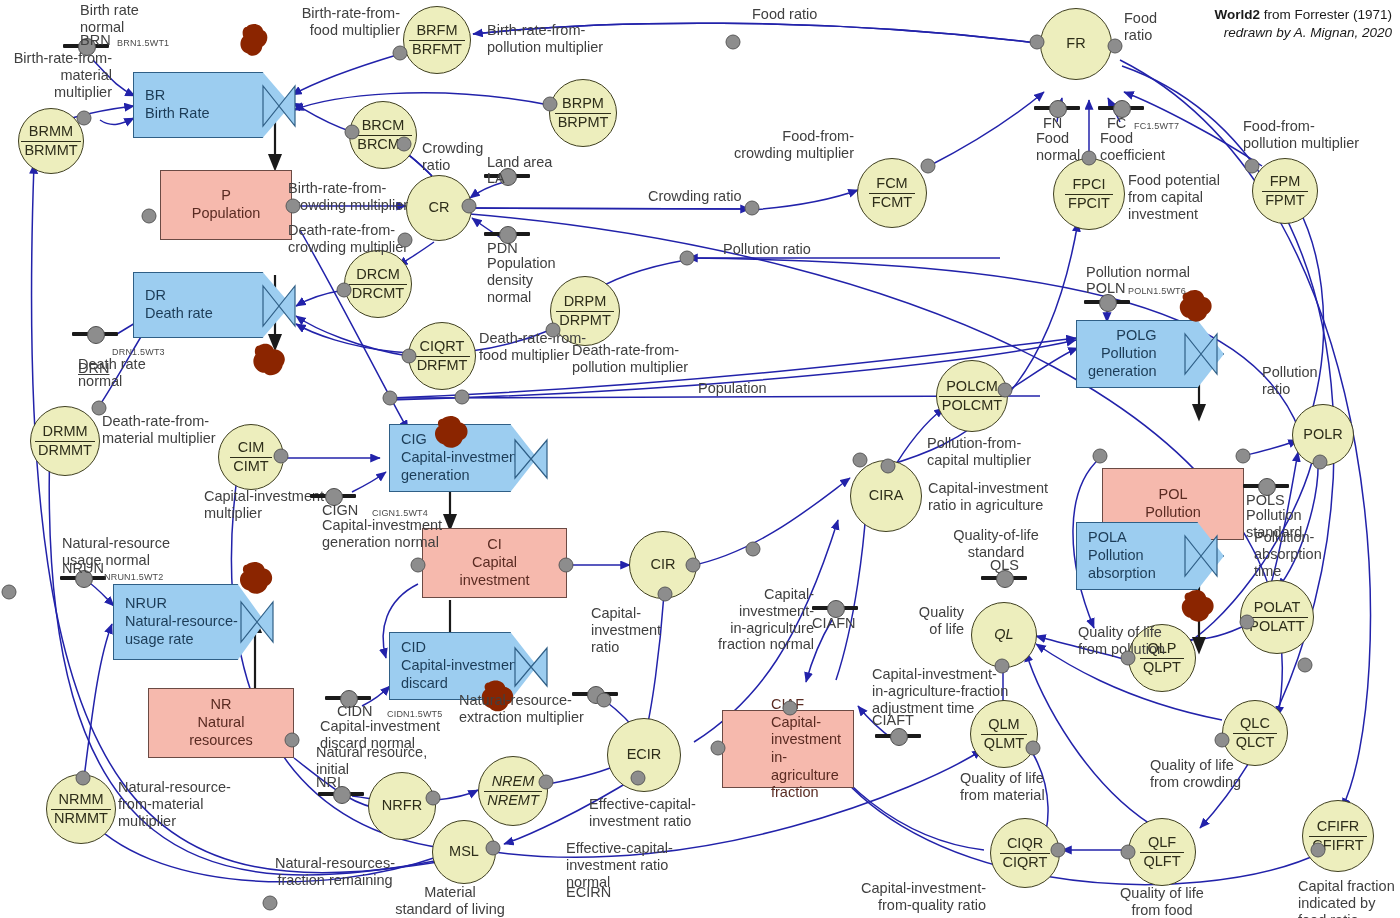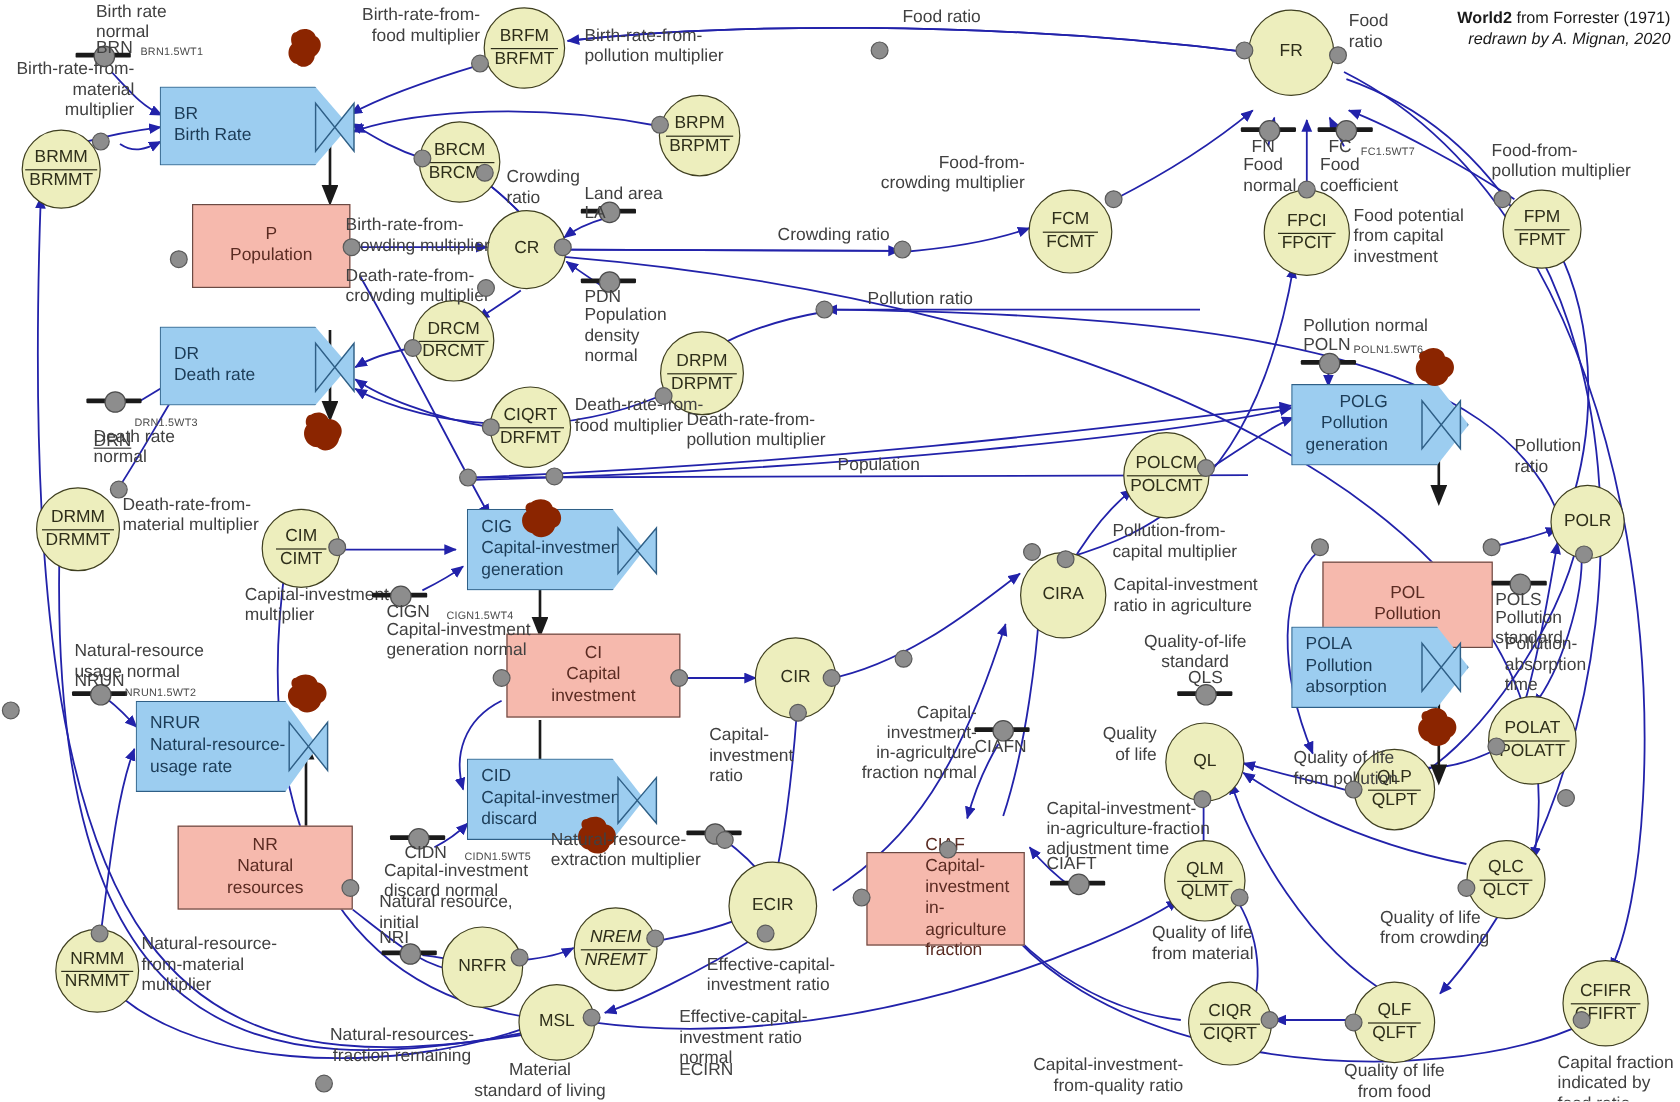--- a/index.html
+++ b/index.html
@@ -473,21 +473,21 @@
   <div class="node aux" style="left:850px;top:460px;width:72px;height:72px;">
     <span class="single">CIRA</span>
   </div>
   <div class="node aux" style="left:1292px;top:404px;width:62px;height:62px;">
     <span class="single">POLR</span>
   </div>
   <div class="node aux" style="left:1240px;top:580px;width:74px;height:74px;">
     <span class="num">POLAT</span>
     <span class="den">POLATT</span>
   </div>
-  <div class="node aux" style="left:971px;top:602px;width:66px;height:66px;">
+  <div class="node aux" style="left:971px;top:602px;width:66px;height:66px;font-style:italic;">
     <span class="single">QL</span>
   </div>
   <div class="node aux" style="left:970px;top:700px;width:68px;height:68px;">
     <span class="num">QLM</span>
     <span class="den">QLMT</span>
   </div>
   <div class="node aux" style="left:1128px;top:624px;width:68px;height:68px;">
     <span class="num">QLP</span>
     <span class="den">QLPT</span>
   </div>

